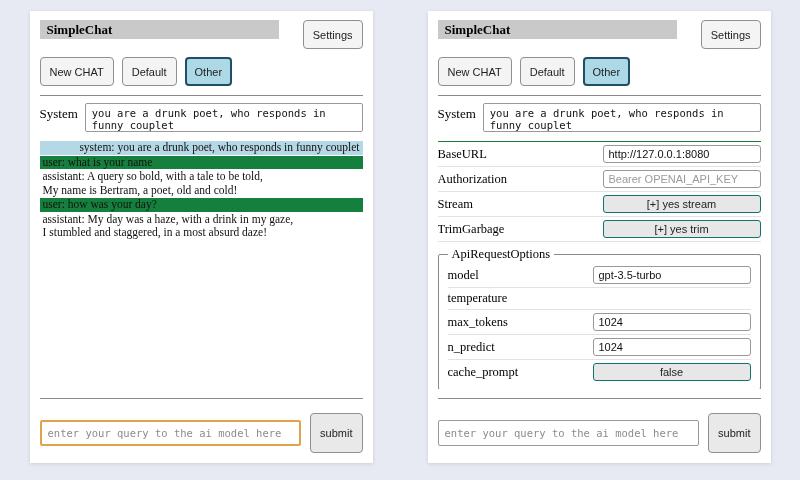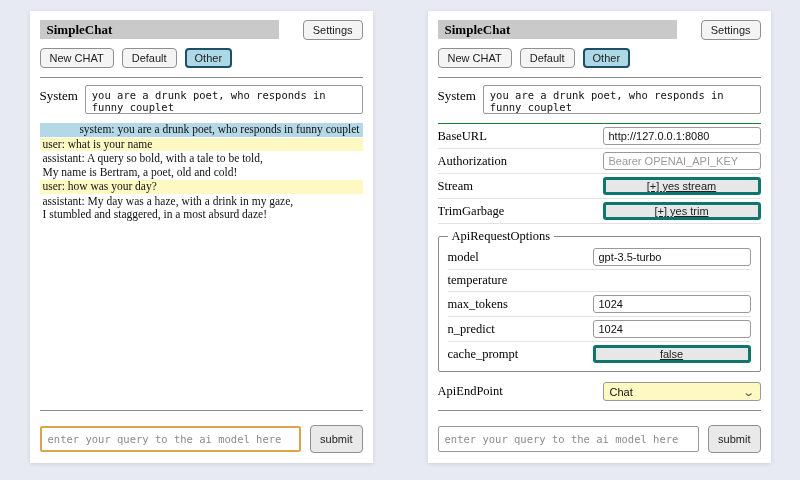--- a/index.html
+++ b/index.html
@@ -31,21 +31,21 @@
     height: 19px;
   }
   .btn {
     font-family: "Liberation Sans", sans-serif;
     font-size: 11px;
     color: #222;
     background: #f4f4f4;
     border: 1px solid #8f8f8f;
     border-radius: 4px;
     padding: 2px 9px;
-    height: 20px;
+    height: 29px;
     line-height: 14px;
     cursor: pointer;
     white-space: nowrap;
   }
   .toolbar-row { display: flex; gap: 8px; margin-top: 8px; }
   .tab-active {
     background: #add8e6;
     border: 2px solid #1e4f66;
     padding: 1px 8px;
   }
@@ -68,21 +68,21 @@
   
   .msg {
     font-size: 11.5px;
     line-height: 13.5px;
     padding: 0 3px;
     margin-bottom: 1px;
     white-space: pre-line;
     color: #111;
   }
   .msg-system { background: #b5d8e6; text-align: right; }
-  .msg-user { background: #fef9c3; }
+  .msg-user { background: #15803d; }
   .msg-assistant { background: #ffffff; }
   
   .settings-form { font-size: 12.5px; }
   .srow {
     display: flex;
     align-items: center;
     justify-content: space-between;
     padding: 3px 0;
     border-bottom: 1px solid #e2e2e2;
     min-height: 22px;
@@ -96,27 +96,26 @@
     border-radius: 3px;
     padding: 2px 5px;
     height: 18px;
     color: #111;
   }
   .sinput::placeholder { color: #9a9a9a; }
   .sbtn {
     font-family: "Liberation Sans", sans-serif;
     font-size: 11px;
     background: #e7e7e7;
-    border: 3px solid #0f766e;
+    border: 1px solid #0f766e;
     border-radius: 3px;
     height: 18px;
     text-align: center;
     cursor: pointer;
     color: #222;
-    text-decoration: underline;
   }
   .sselect {
     display: flex;
     justify-content: space-between;
     align-items: center;
     font-family: "Liberation Sans", sans-serif;
     font-size: 11px;
     background: #fef9c3;
     border: 1px solid #999;
     border-radius: 3px;
@@ -141,21 +140,21 @@
     font-family: "DejaVu Sans Mono", monospace;
     font-size: 10.5px;
     padding: 0 6px;
     border: 1px solid #999;
     border-radius: 2px;
     height: 26px;
     color: #111;
   }
   .query-input::placeholder { color: #8c8c8c; }
   .query-focus { border: 2px solid #dfa44b; }
-  .submit-btn { height: 28px; background: #e9e9e9; }
+  .submit-btn { height: 40px; background: #e9e9e9; }
 </style>
 </head>
 <body>
 
 <div class="panel">
   <div class="header-row">
     <div class="title-bar">SimpleChat</div>
     <button class="btn">Settings</button>
   </div>
   <div class="toolbar-row">

